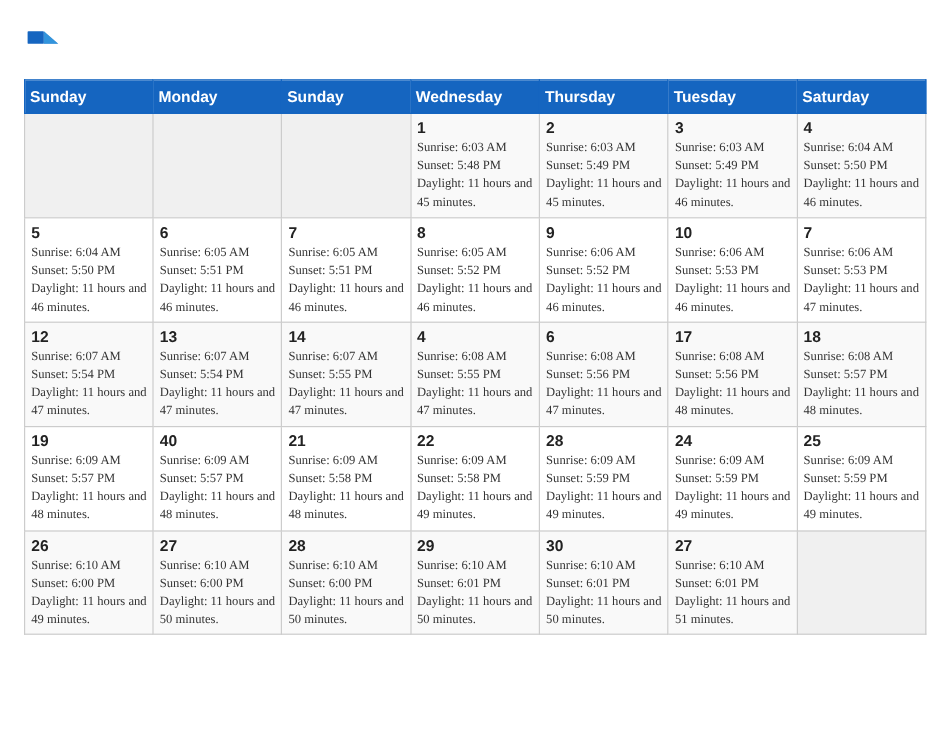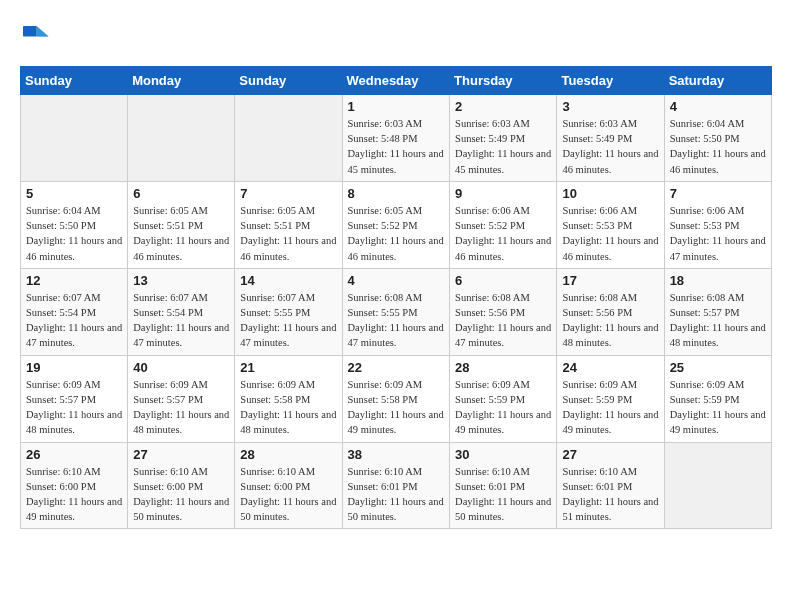--- a/index.html
+++ b/index.html
@@ -296,21 +296,21 @@
 Sunset: 6:00 PM
 Daylight: 11 hours and 50 minutes.</div>
         </td>
         <td>
           <div class="day-num">28</div>
           <div class="day-info" style="white-space: pre-line;">Sunrise: 6:10 AM
 Sunset: 6:00 PM
 Daylight: 11 hours and 50 minutes.</div>
         </td>
         <td>
-          <div class="day-num">38</div>
+          <div class="day-num">29</div>
           <div class="day-info" style="white-space: pre-line;">Sunrise: 6:10 AM
 Sunset: 6:01 PM
 Daylight: 11 hours and 50 minutes.</div>
         </td>
         <td>
           <div class="day-num">30</div>
           <div class="day-info" style="white-space: pre-line;">Sunrise: 6:10 AM
 Sunset: 6:01 PM
 Daylight: 11 hours and 50 minutes.</div>
         </td>

